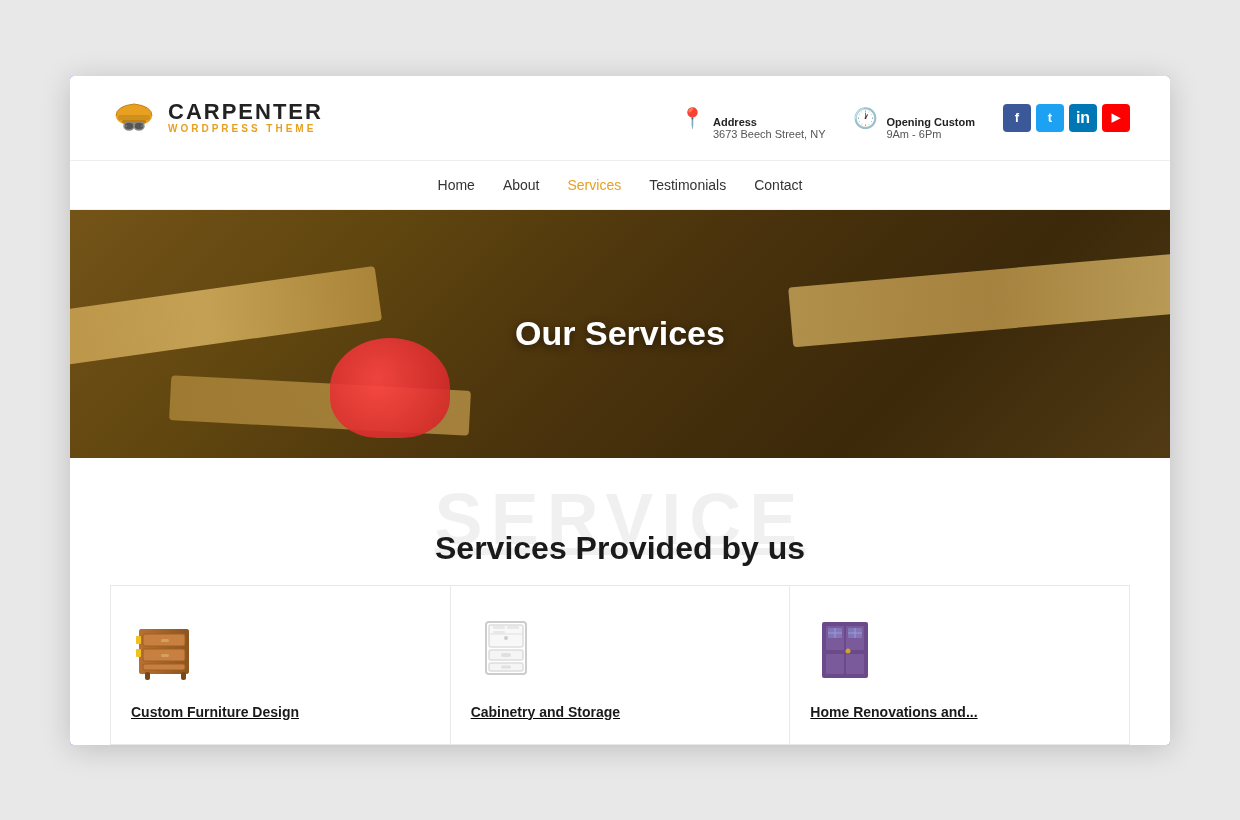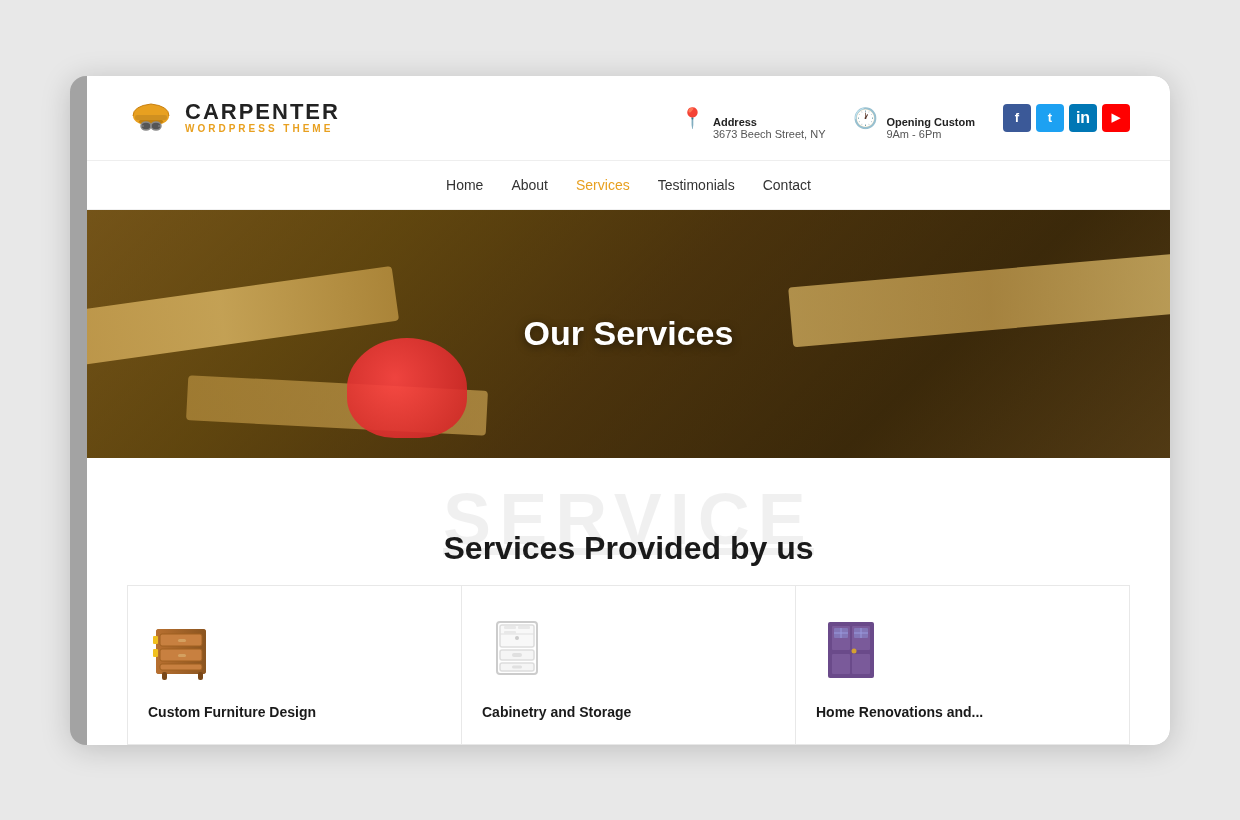--- a/index.html
+++ b/index.html
@@ -7,25 +7,24 @@
       background: #e8e8e8;
       font-family: Arial, sans-serif;
       display: flex;
       justify-content: center;
       align-items: center;
       min-height: 100vh;
       padding: 30px;
     }
     .browser-window {
       width: 1100px;
-      background: #a3a3a3;
-      border-radius: 16px;
+      background: #1d4ed8;
+      border-radius: 4px;
       box-shadow: 0 4px 30px rgba(0,0,0,0.18);
       overflow: hidden;
-      padding-left: 17px;
     }
     
     .site-header {
       background: #fff;
       display: flex;
       align-items: center;
       justify-content: space-between;
       padding: 18px 40px;
       border-bottom: 1px solid #eee;
     }
@@ -212,20 +211,21 @@
       font-weight: 800;
       color: #1a1a1a;
       position: relative;
       z-index: 1;
       margin-top: 22px;
     }
     .services-cards {
       display: flex;
       gap: 0;
       margin-top: 18px;
+      text-decoration: underline;
     }
     .service-card {
       flex: 1;
       border: 1px solid #e8e8e8;
       padding: 28px 20px 24px;
       text-align: left;
       display: flex;
       flex-direction: column;
       align-items: flex-start;
     }

